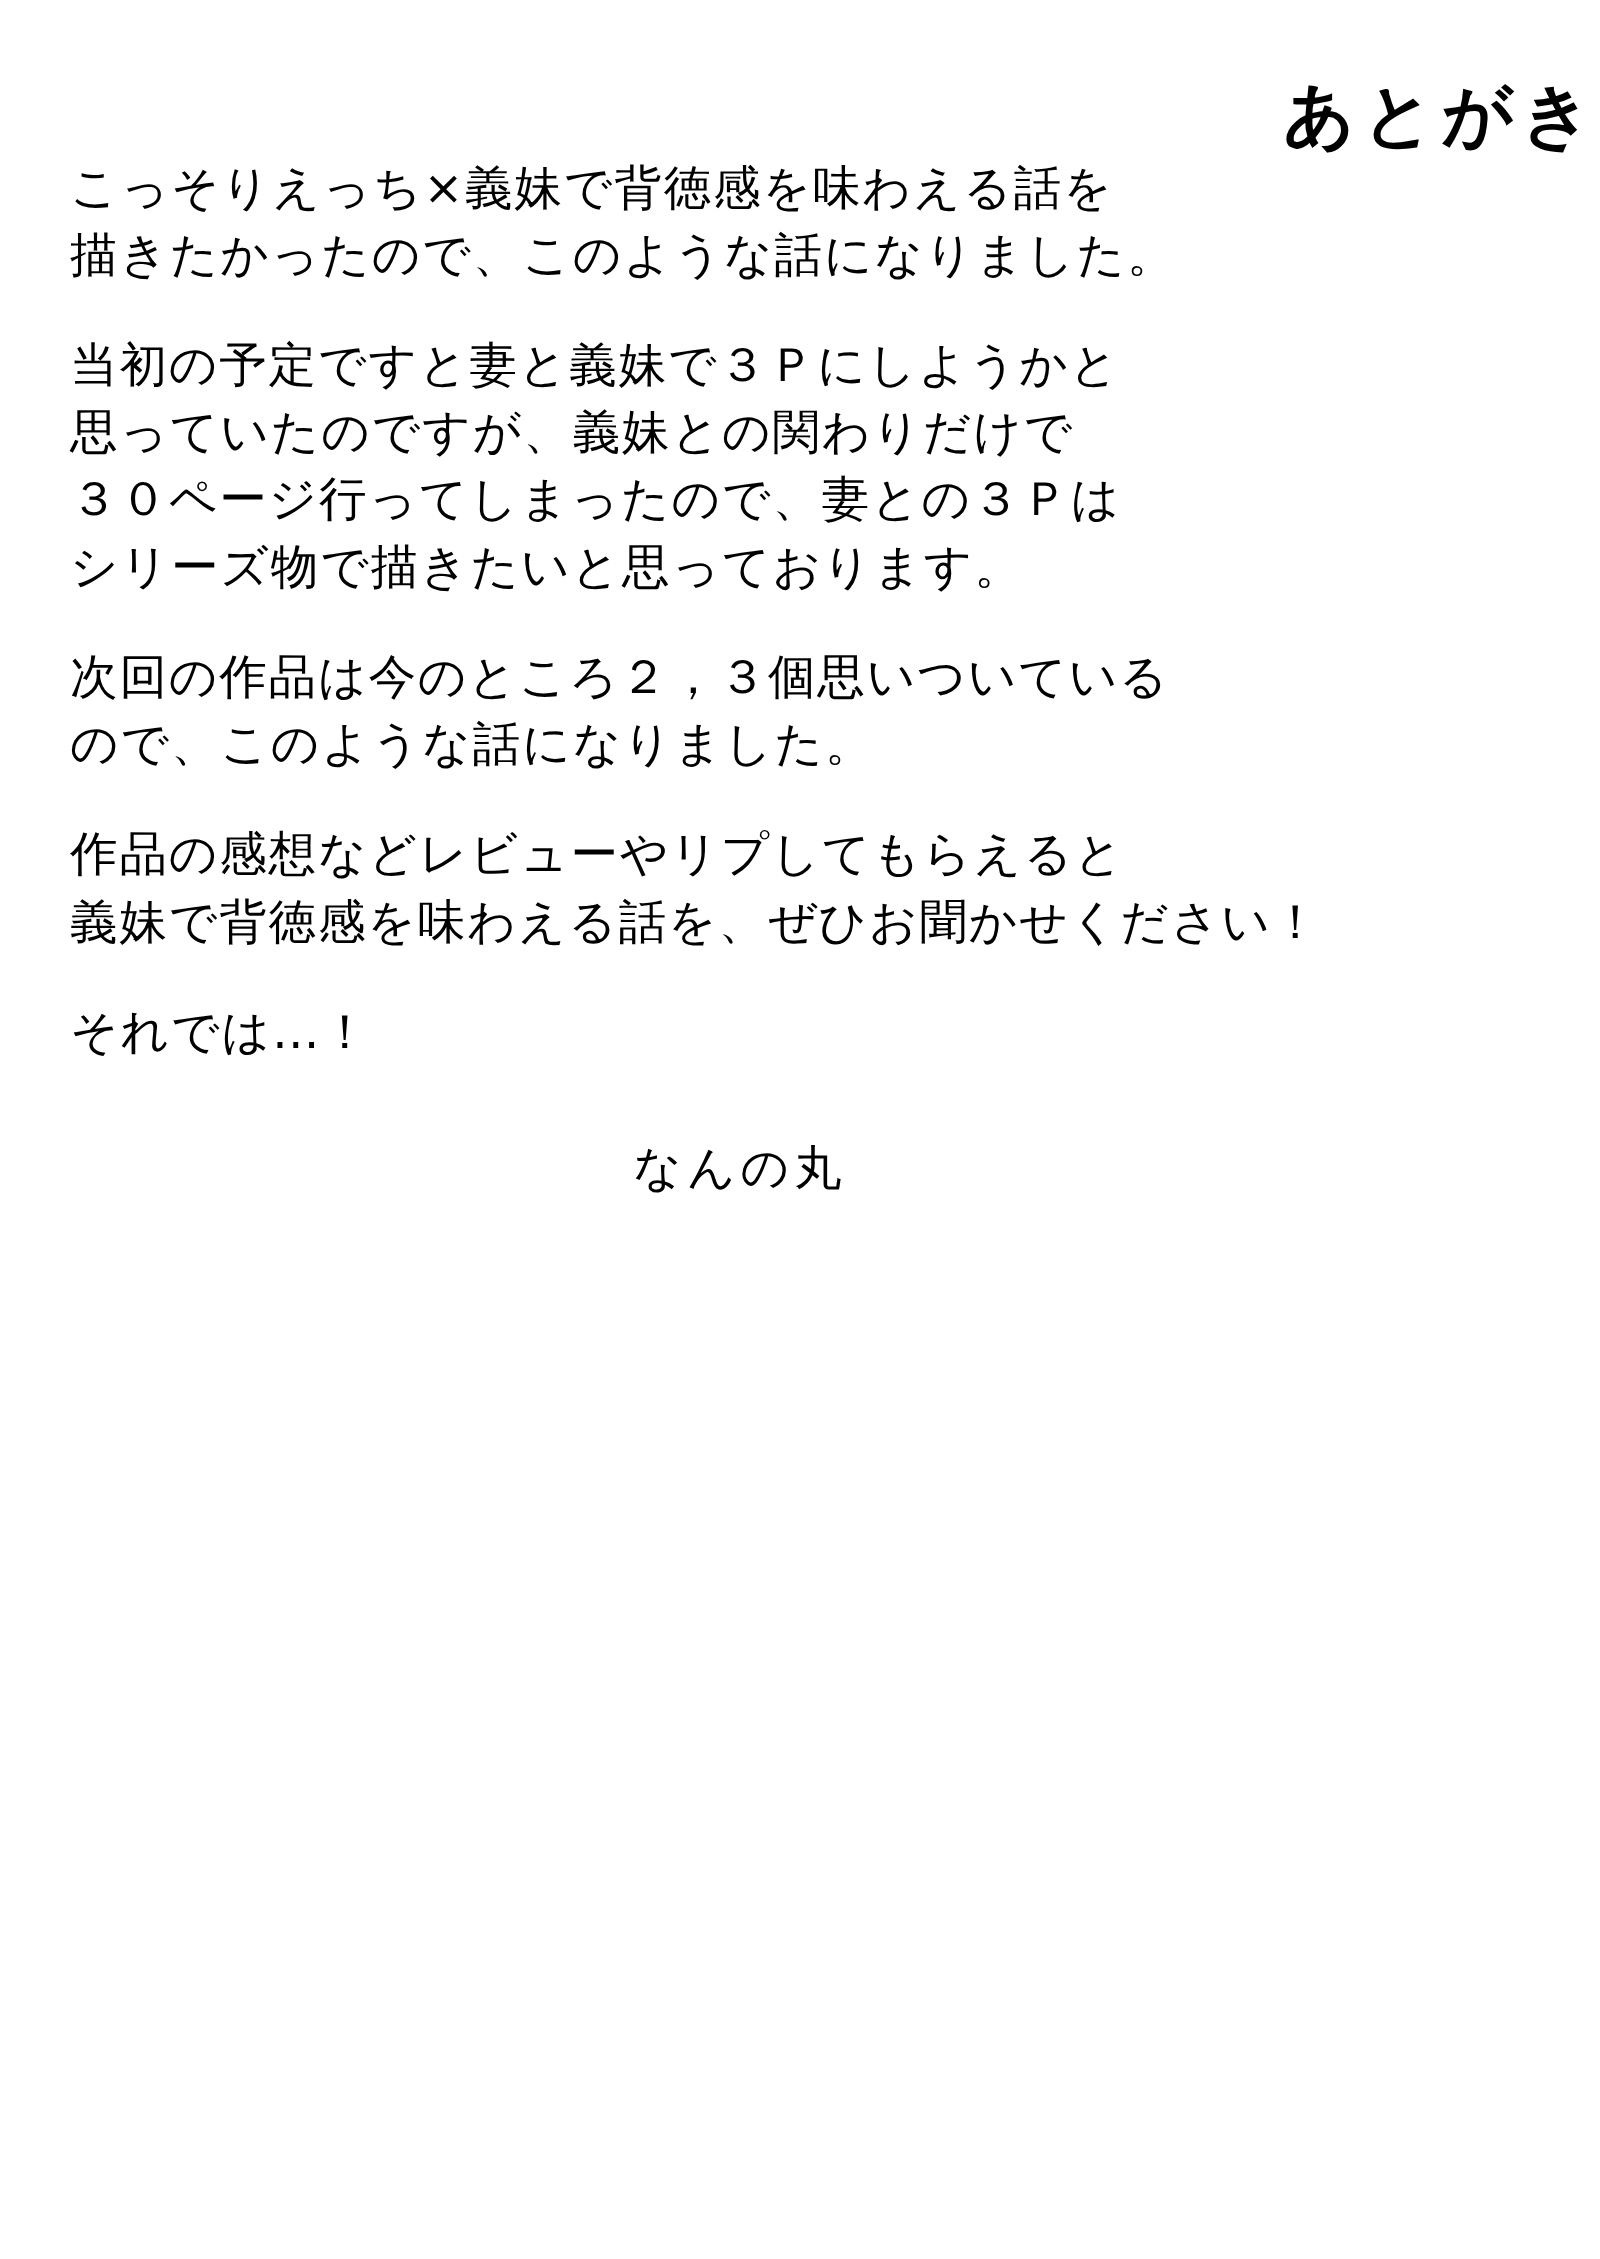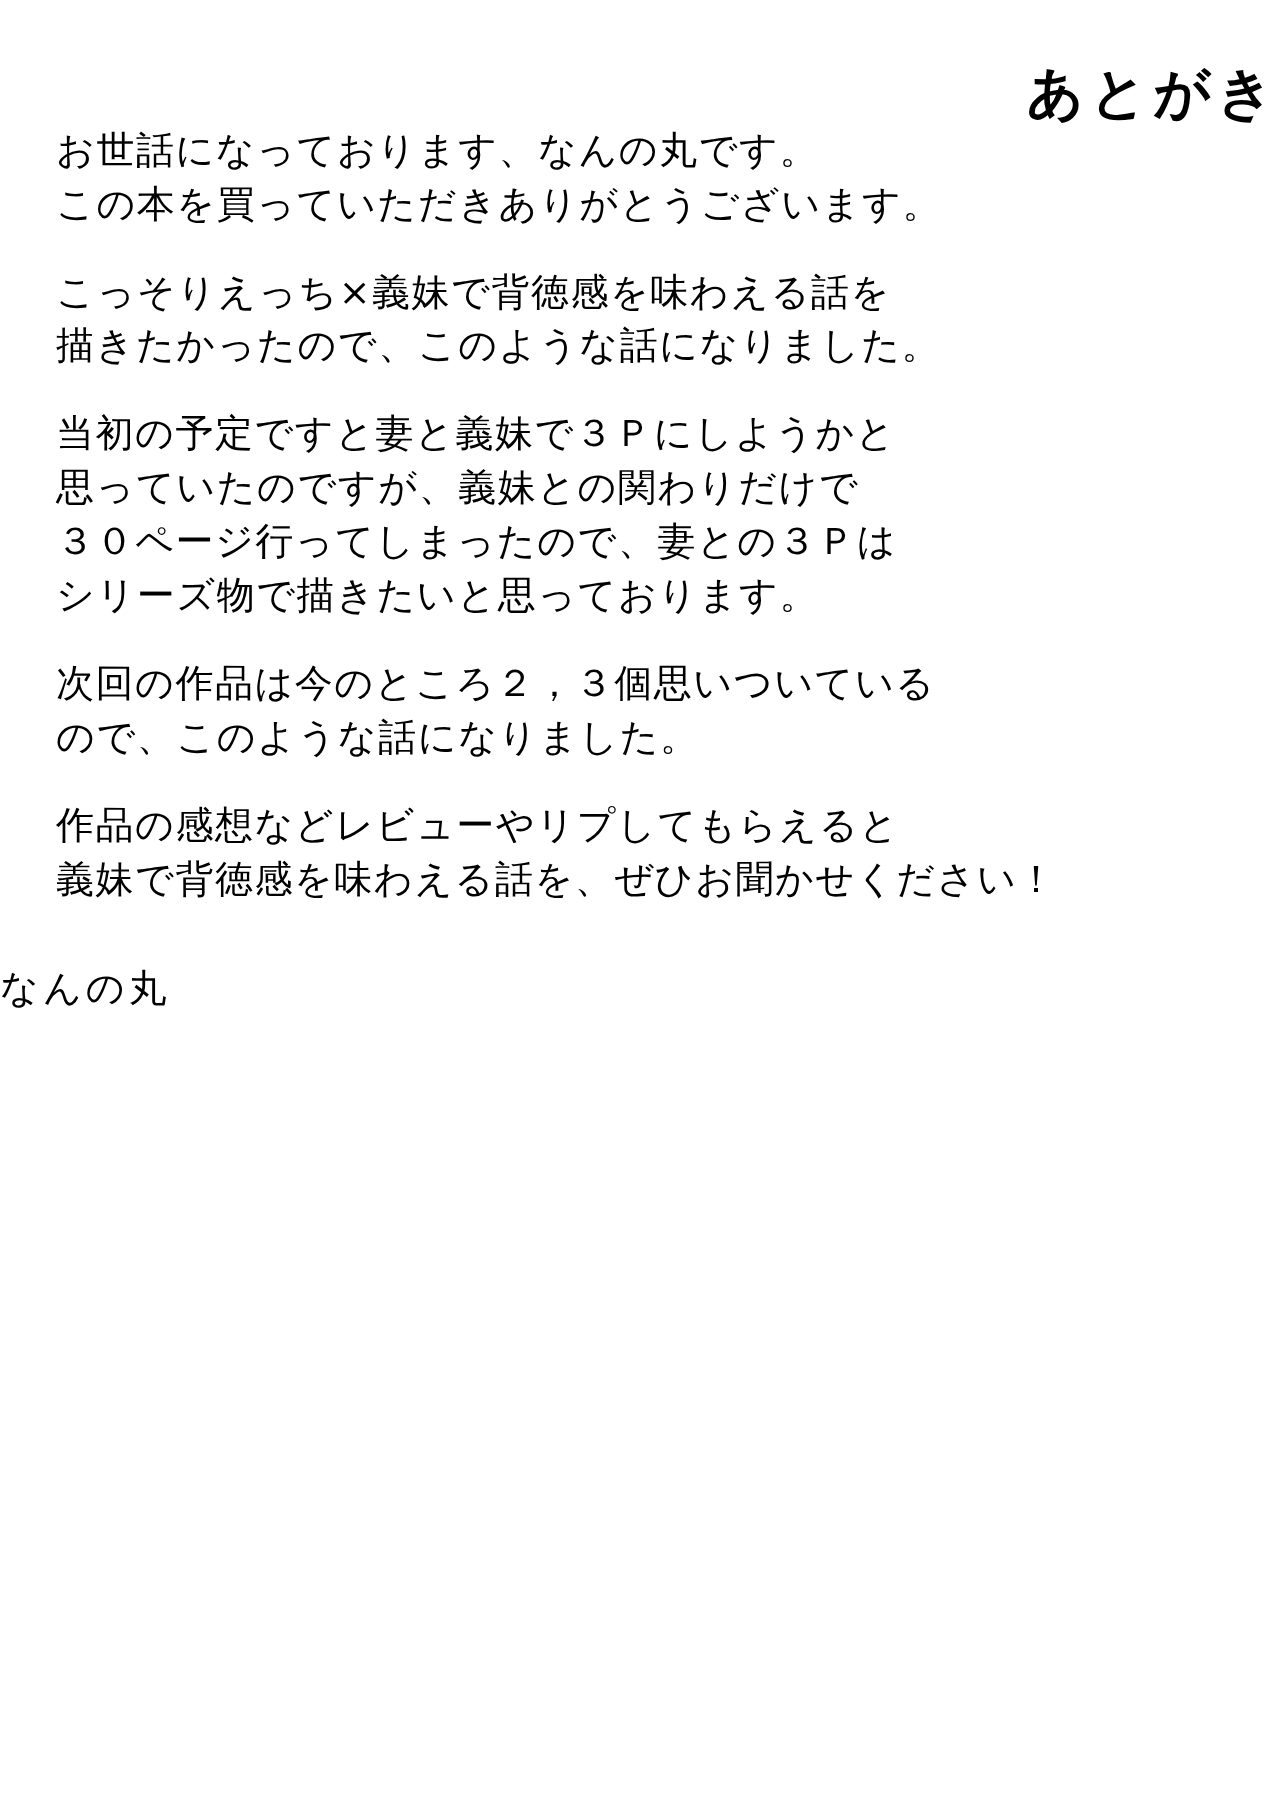--- a/index.html
+++ b/index.html
@@ -42,44 +42,43 @@
     margin: 0 0 34px 0;
     white-space: pre-wrap;
   }
   .para:first-of-type {
     margin-top: 0;
   }
   .body-start {
     margin-top: 108px;
   }
   .signature {
-    text-align: left;
+    text-align: center;
     font-size: 38px;
     letter-spacing: 4px;
     font-weight: 500;
     margin: 56px 96px 0 0;
   }
 </style>
 </head>
 <body>
 
 <div class="page">
 
   <h1 class="afterword-title">あとがき</h1>
 
   <div class="body-block">
-    <p class="para body-start">お世話になっております、なんの丸です。
-この本を買っていただきありがとうございます。</p>
     <p class="para">こっそりえっち×義妹で背徳感を味わえる話を
 描きたかったので、このような話になりました。</p>
     <p class="para">当初の予定ですと妻と義妹で３Ｐにしようかと
 思っていたのですが、義妹との関わりだけで
 ３０ページ行ってしまったので、妻との３Ｐは
 シリーズ物で描きたいと思っております。</p>
     <p class="para">次回の作品は今のところ２，３個思いついている
 ので、このような話になりました。</p>
     <p class="para">作品の感想などレビューやリプしてもらえると
 義妹で背徳感を味わえる話を、ぜひお聞かせください！</p>
+    <p class="para">それでは…！</p>
   </div>
 
   <div class="signature">なんの丸</div>
 
 </div>
 
 </body></html>

